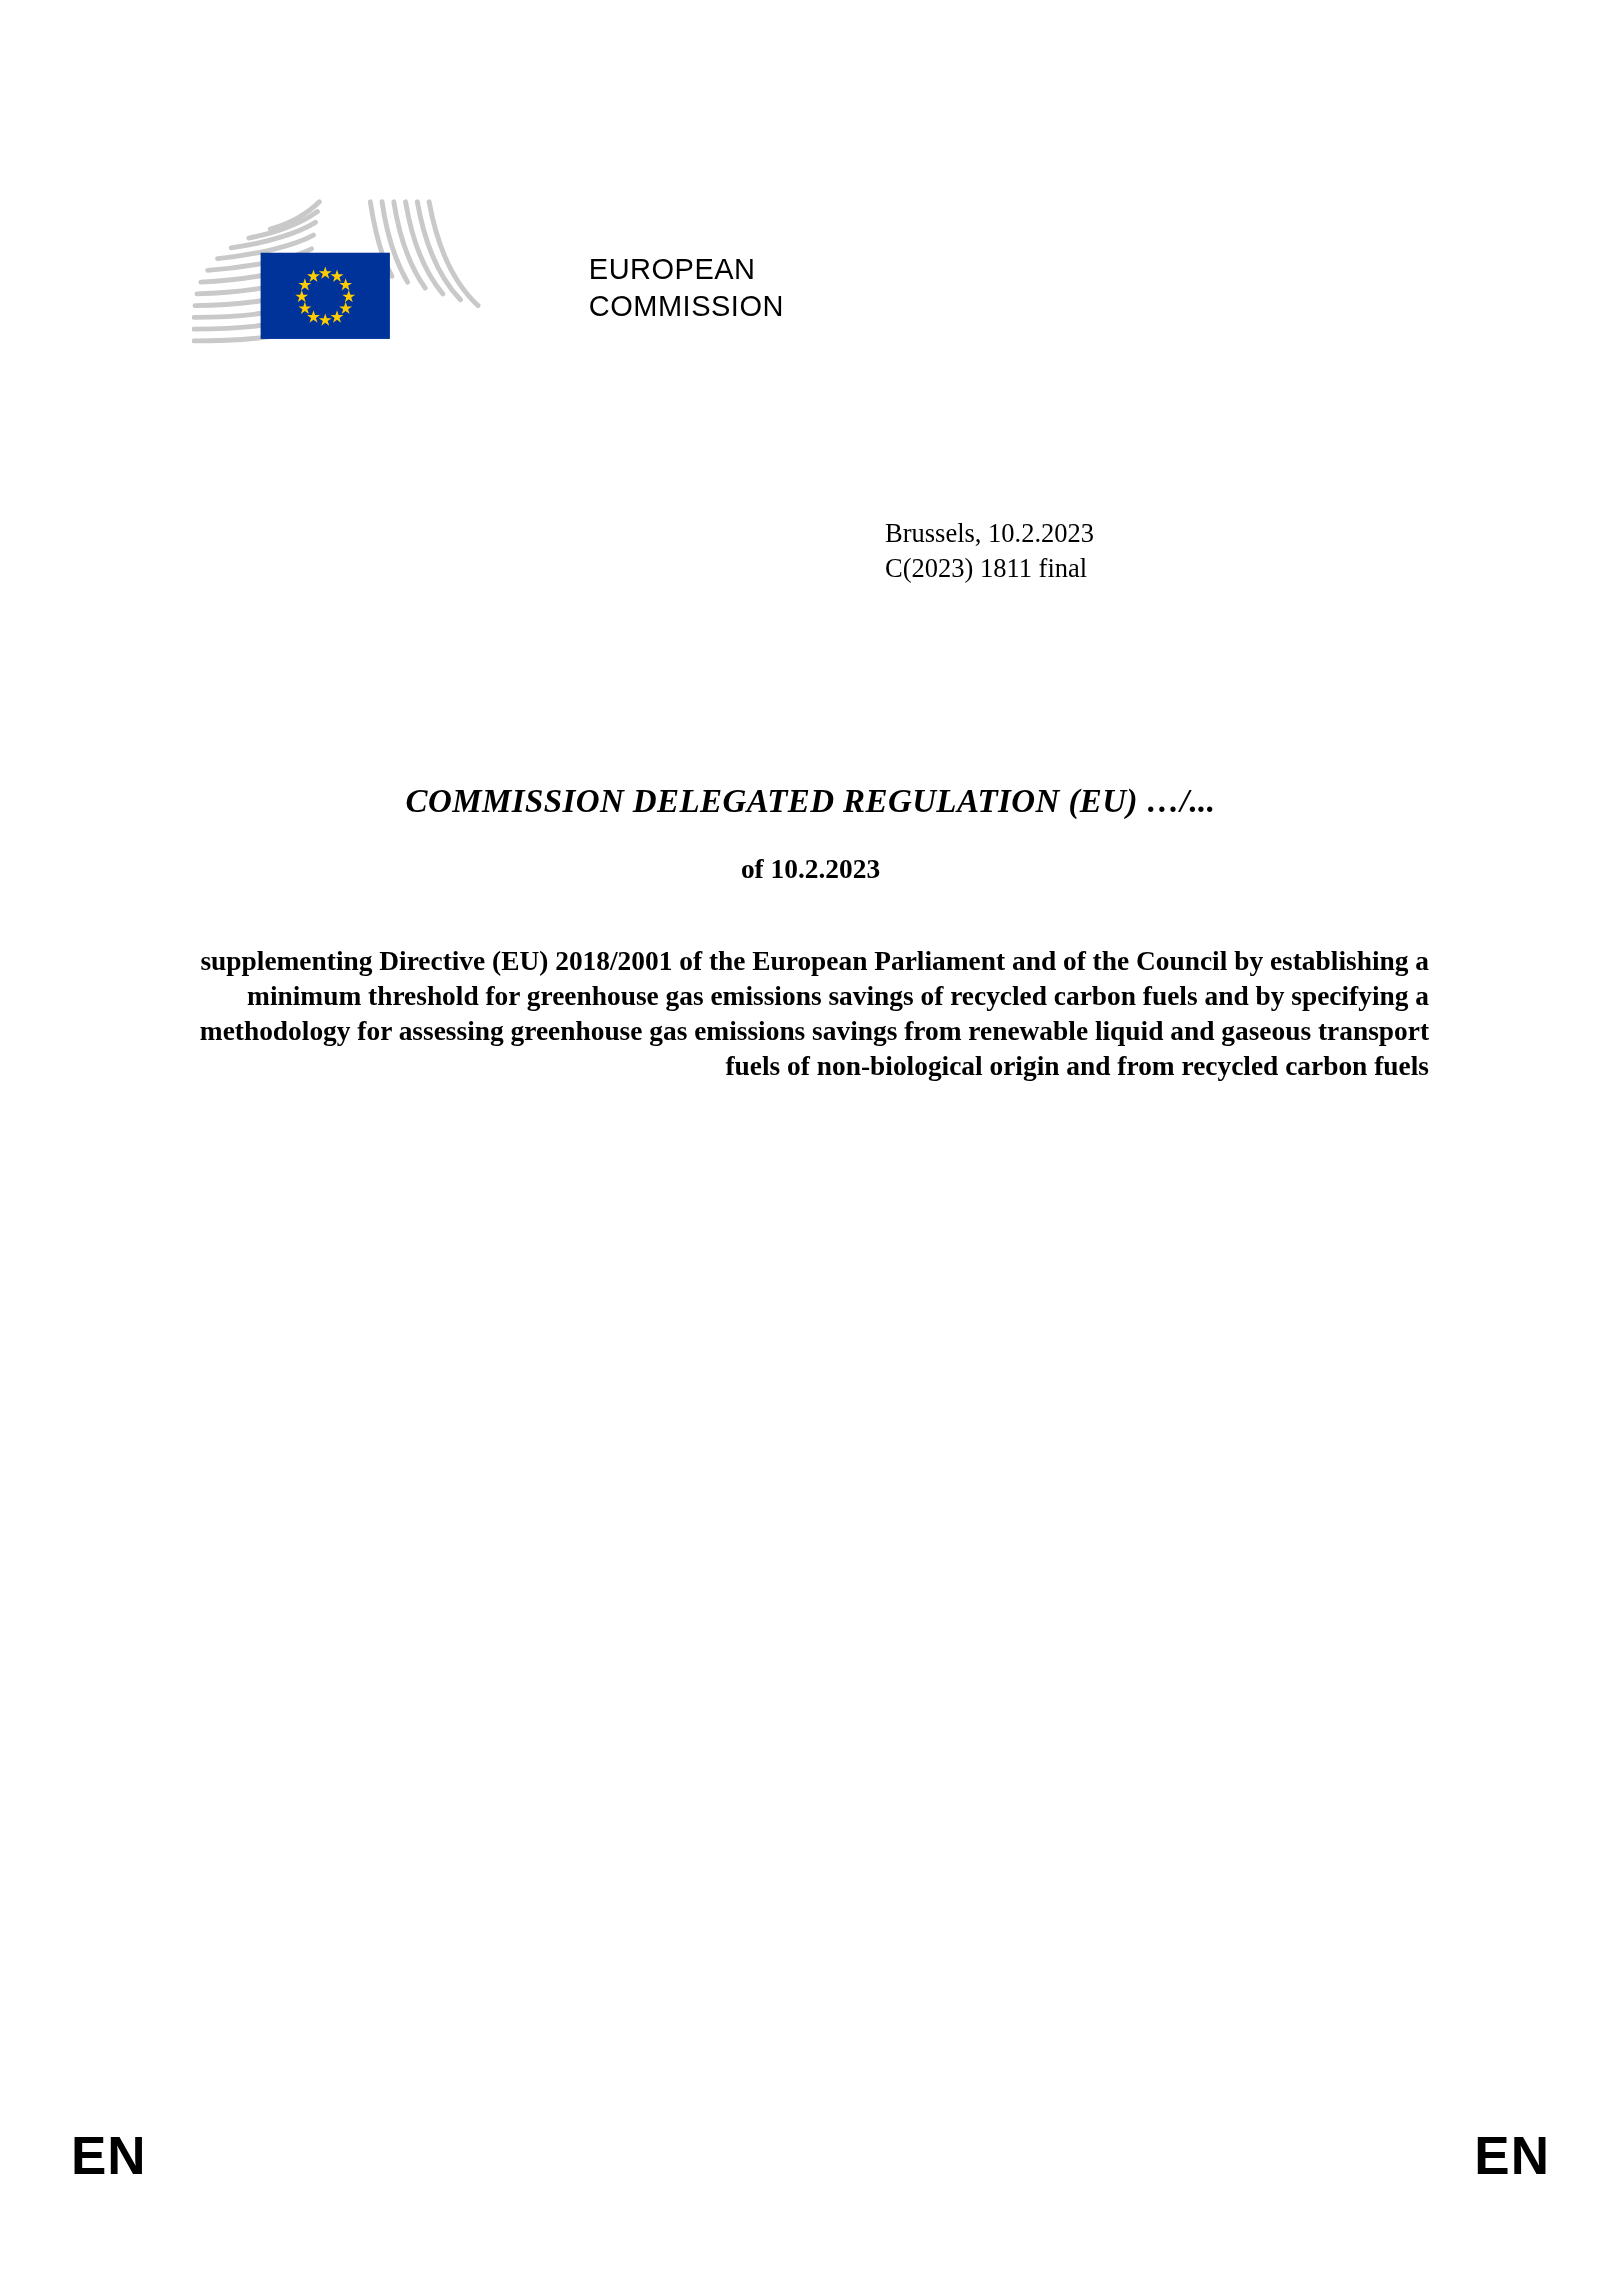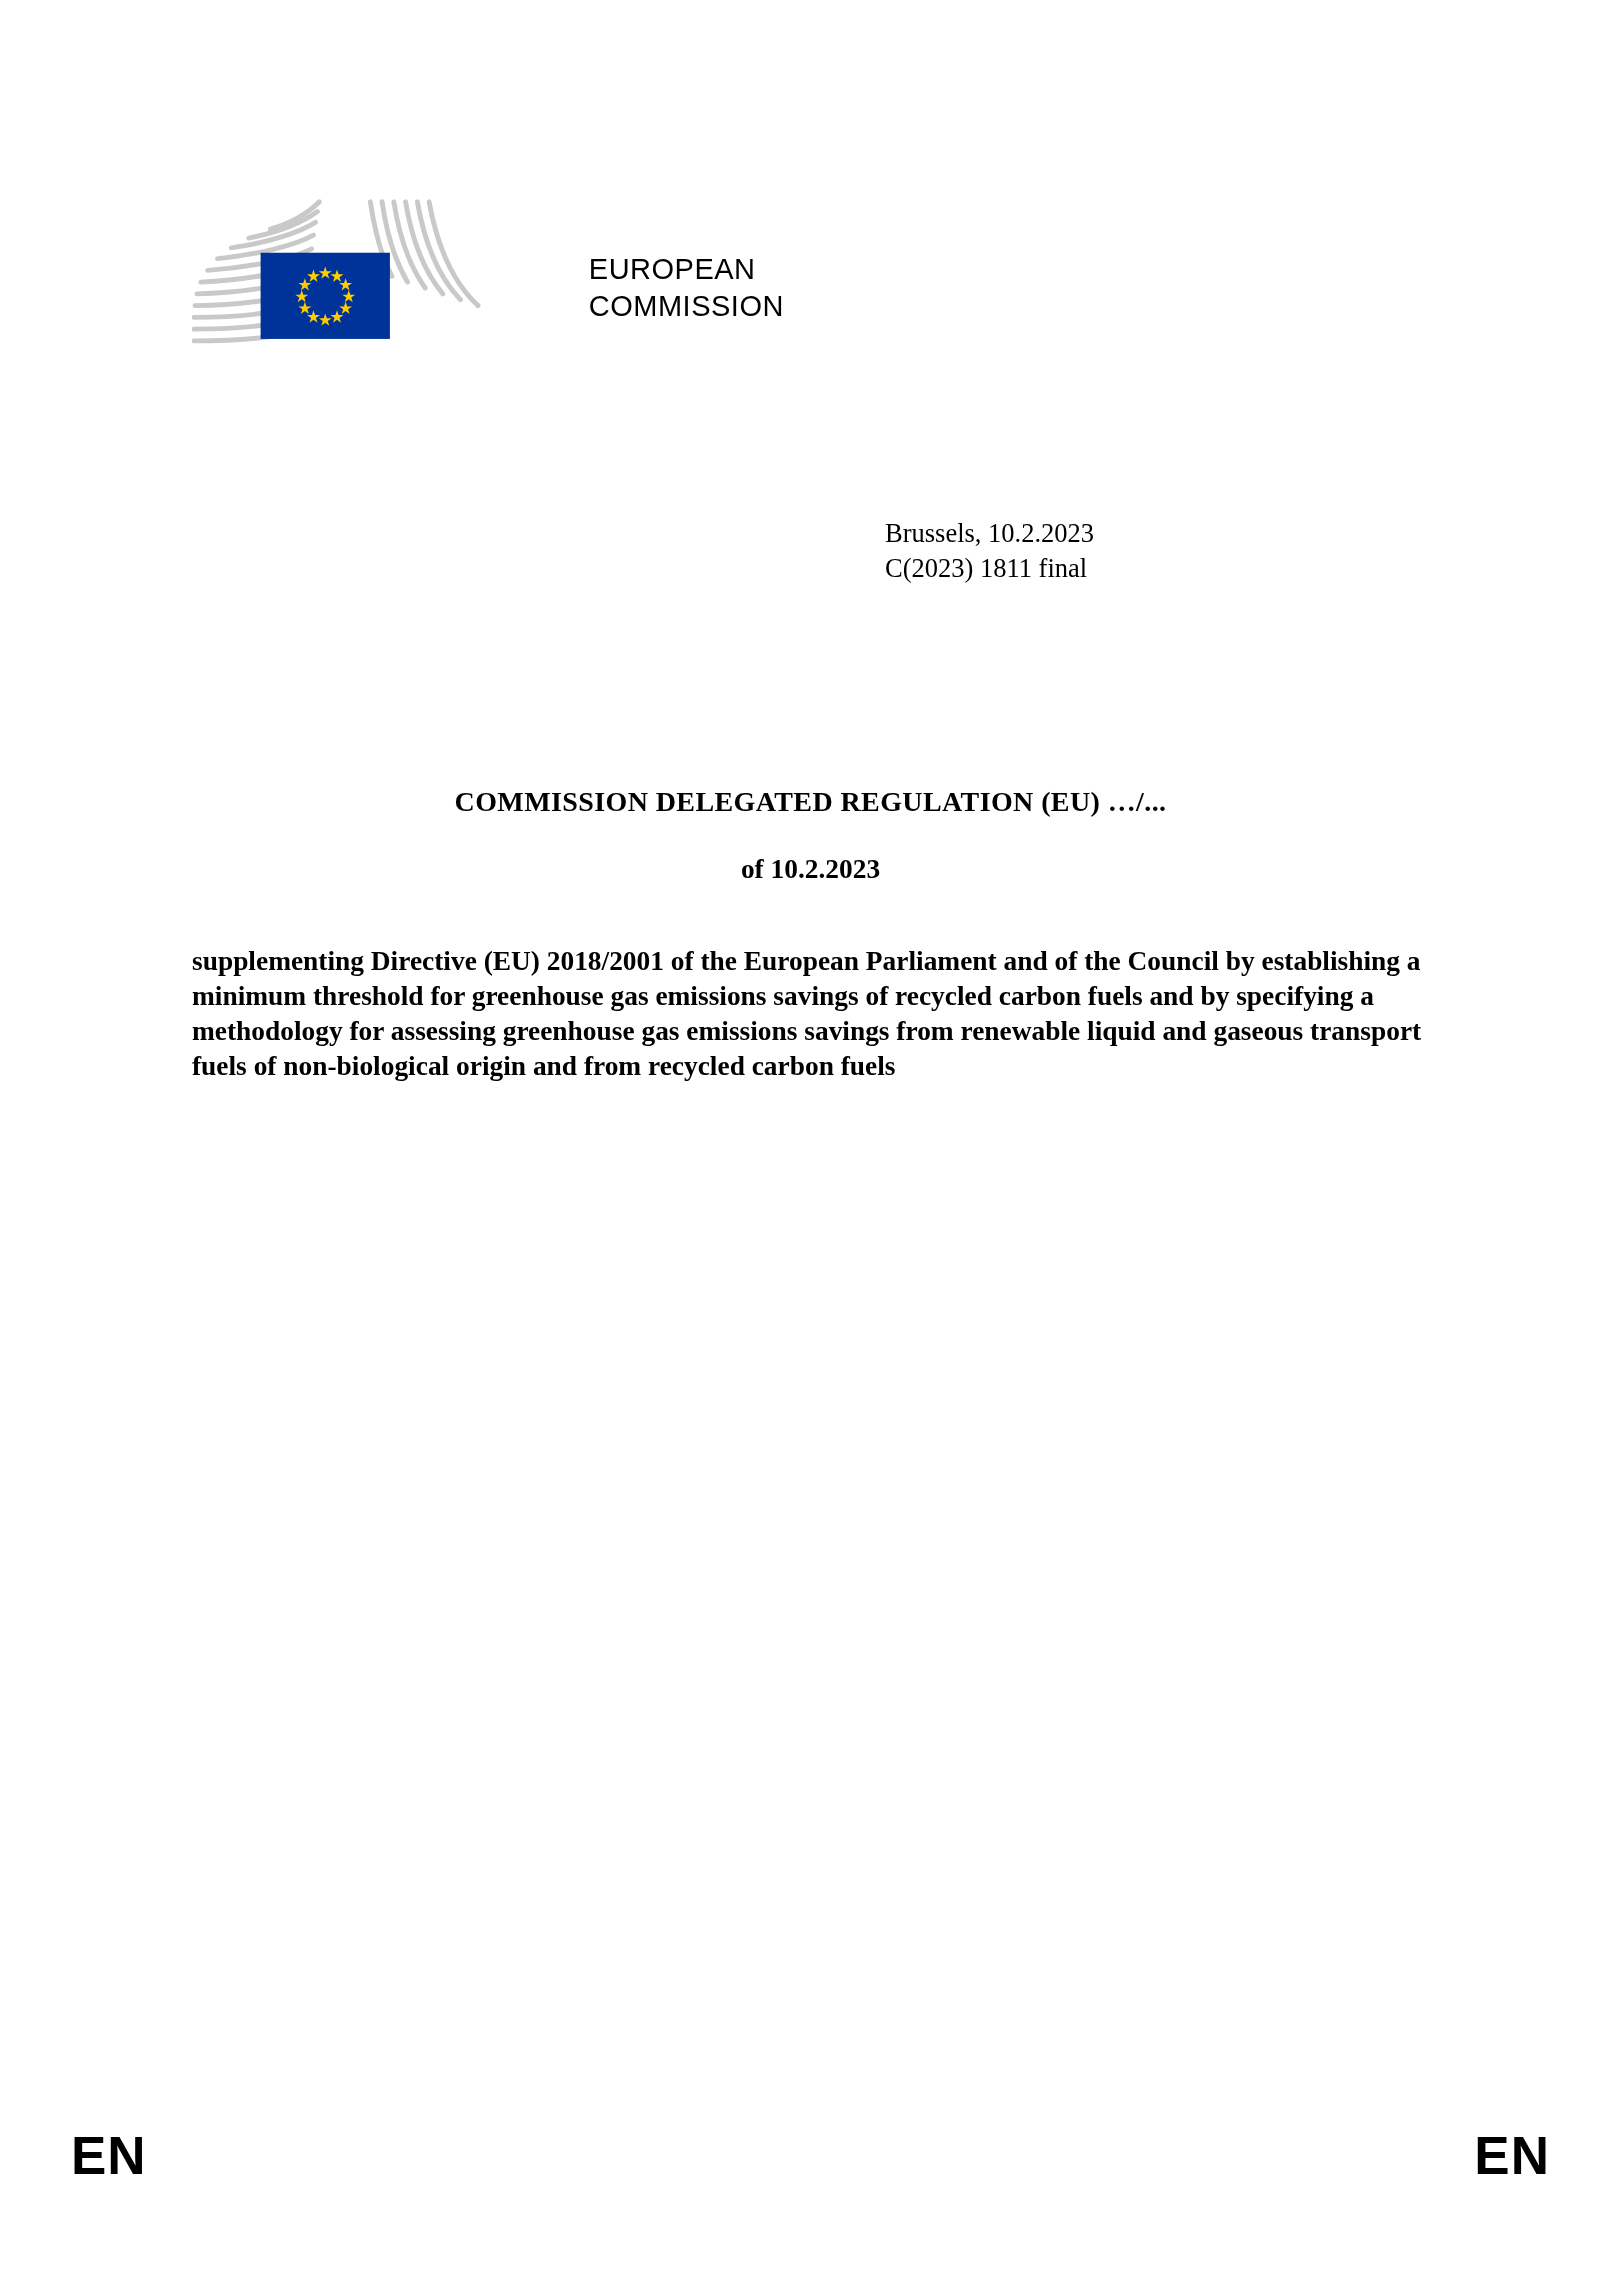--- a/index.html
+++ b/index.html
@@ -65,37 +65,38 @@
 
   
   .title-block {
     position: absolute;
     top: 784px;
     left: 192px;
     width: 1237px;
     text-align: center;
   }
   .doc-title {
-    font-size: 28px;
+    font-size: 33px;
     font-weight: bold;
     letter-spacing: 0.4px;
     line-height: 35px;
+    font-style: italic;
   }
   .doc-date {
     margin-top: 33px;
     font-size: 27.4px;
     font-weight: bold;
     line-height: 35px;
   }
   .doc-subtitle {
     margin-top: 57px;
     font-size: 27.4px;
     font-weight: bold;
     line-height: 35px;
-    text-align: left;
+    text-align: right;
   }
 
   
   .lang-left {
     position: absolute;
     left: 71px;
     top: 2125px;
     font-family: "Liberation Sans", sans-serif;
     font-size: 53px;
     font-weight: bold;

